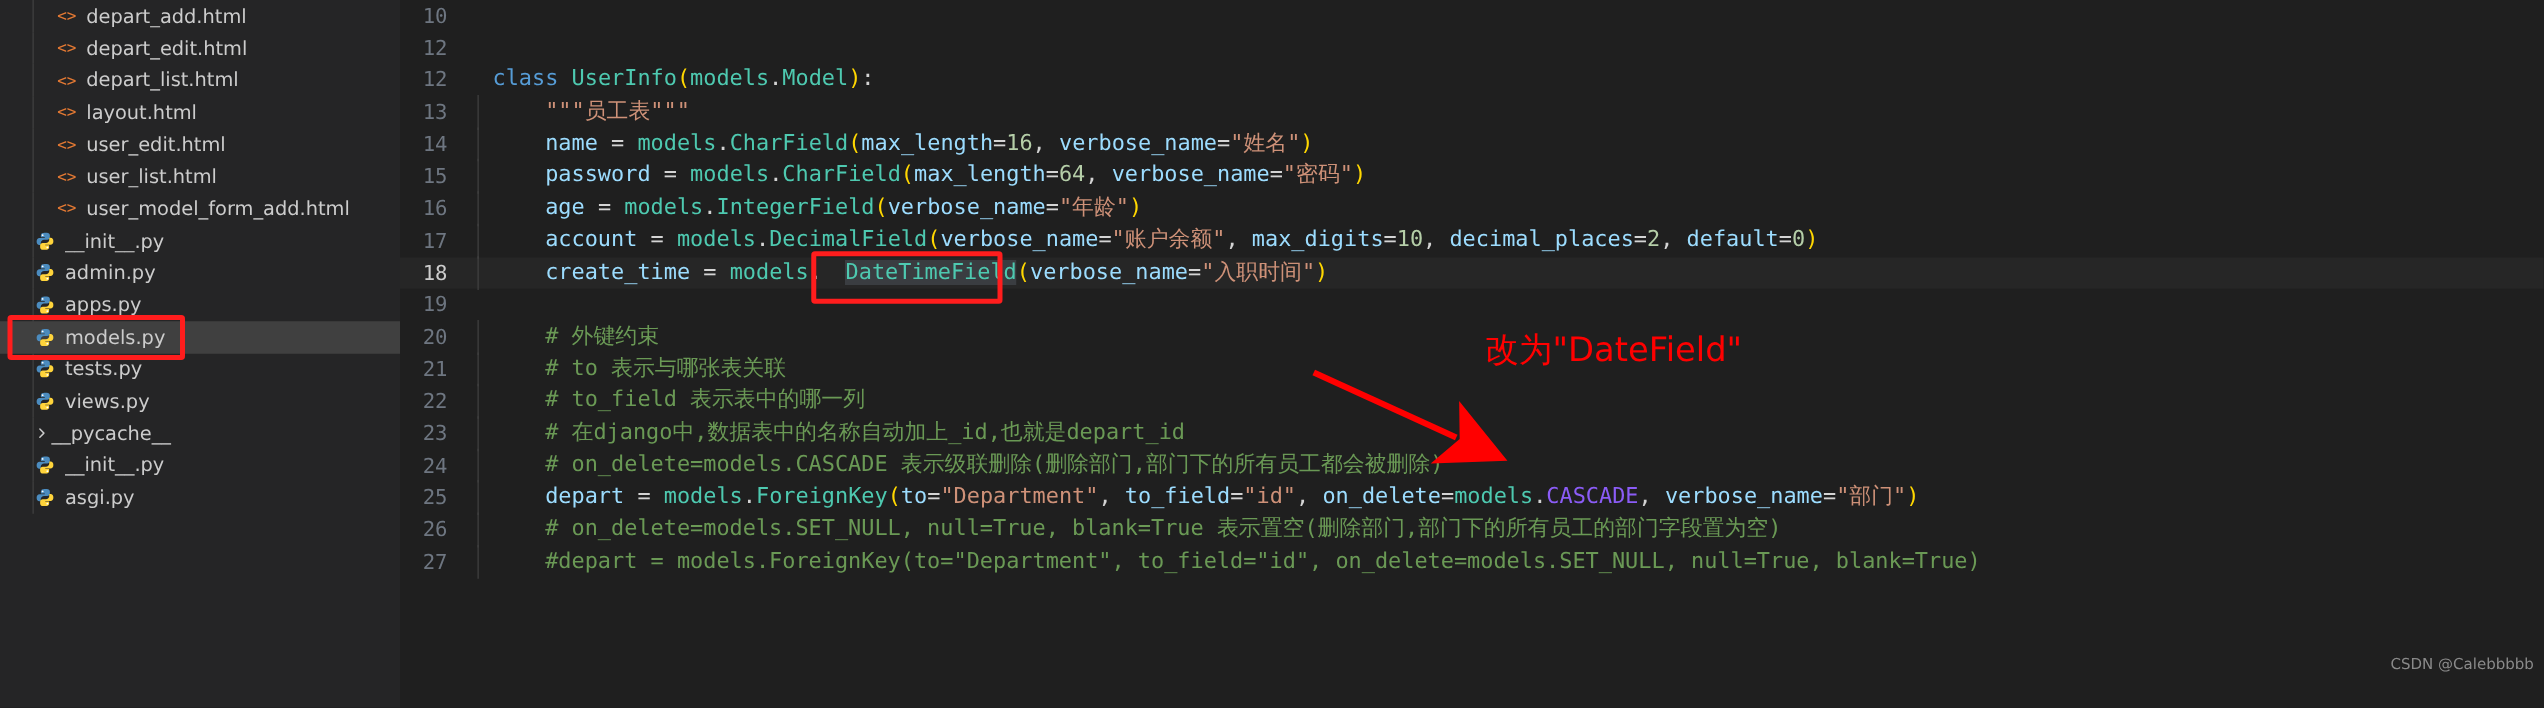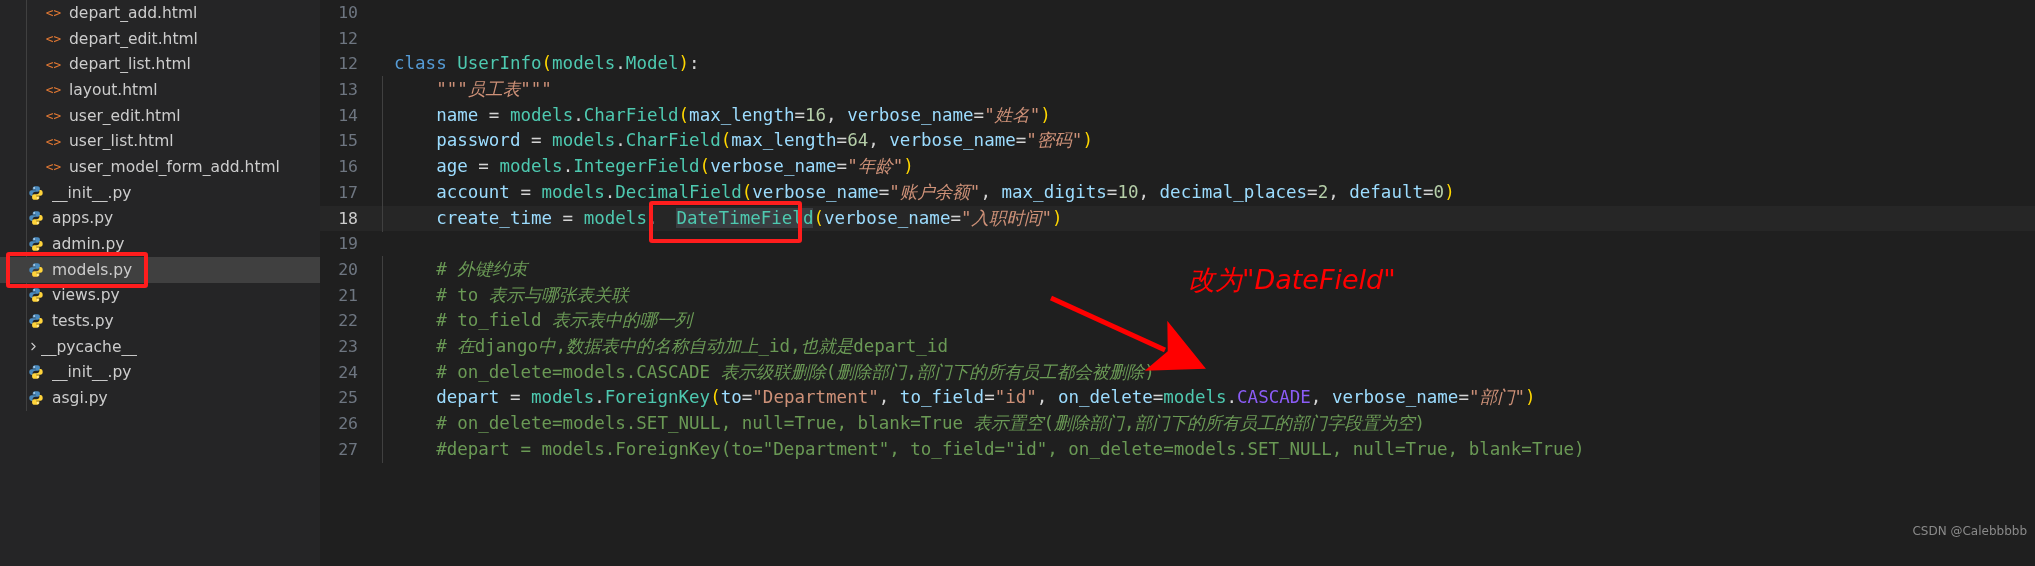--- a/index.html
+++ b/index.html
@@ -87,21 +87,21 @@
   .anno{position:absolute;left:0;top:0;width:2035px;height:566px;pointer-events:none;}
   .anno-text{
     position:absolute;color:#ff0000;font-size:27px;
     font-family:"DejaVu Sans","Liberation Sans",sans-serif;
     white-space:nowrap;
   }
   .watermark{
     position:absolute;right:8px;bottom:28px;color:#8a8a8a;font-size:12px;
     font-family:"DejaVu Sans","Liberation Sans",sans-serif;white-space:nowrap;
   }
-  .cjk{font-family:"DejaVu Sans","Liberation Sans",sans-serif;font-style:italic;}
+  .cjk{font-family:"DejaVu Sans","Liberation Sans",sans-serif;}
 </style>
 </head>
 <body>
 
 <div class="app">
 
   <div class="sidebar">
     <div class="tree" id="tree">
         <div class="row">
           <div class="guide" style="left: 26px;"></div>
@@ -190,35 +190,35 @@
           <div class="guide" style="left: 26px;"></div>
           <div style="flex: 0 0 25px; width: 25px;"></div>
           <span class="ic">
             <svg width="16" height="16" viewBox="0 0 16 16">
               <path d="M7.6 1.2c-1.6 0-2.9.6-2.9 2.1v1.5h3.1v.5H3.6C2.2 5.3 1.3 6.3 1.3 8.1c0 1.7.8 2.8 2.2 2.8h1.1V9.2c0-1.4 1.2-2.5 2.7-2.5h2.5c1.2 0 2.1-.9 2.1-2.1V3.3c0-1.2-1-2.1-2.4-2.1H7.6z" fill="#4b8bbe"></path>
               <circle cx="6.1" cy="3.1" r=".75" fill="#ffffff"></circle>
               <path d="M8.4 14.8c1.6 0 2.9-.6 2.9-2.1v-1.5H8.2v-.5h4.2c1.4 0 2.3-1 2.3-2.8 0-1.7-.8-2.8-2.2-2.8h-1.1v1.7c0 1.4-1.2 2.5-2.7 2.5H6.2c-1.2 0-2.1.9-2.1 2.1v1.3c0 1.2 1 2.1 2.4 2.1h1.9z" fill="#ffd43b"></path>
               <circle cx="9.9" cy="12.9" r=".75" fill="#ffffff"></circle>
             </svg>
           </span>
+          <span class="lbl">admin.py</span>
+        </div>
+        <div class="row">
+          <div class="guide" style="left: 26px;"></div>
+          <div style="flex: 0 0 25px; width: 25px;"></div>
+          <span class="ic">
+            <svg width="16" height="16" viewBox="0 0 16 16">
+              <path d="M7.6 1.2c-1.6 0-2.9.6-2.9 2.1v1.5h3.1v.5H3.6C2.2 5.3 1.3 6.3 1.3 8.1c0 1.7.8 2.8 2.2 2.8h1.1V9.2c0-1.4 1.2-2.5 2.7-2.5h2.5c1.2 0 2.1-.9 2.1-2.1V3.3c0-1.2-1-2.1-2.4-2.1H7.6z" fill="#4b8bbe"></path>
+              <circle cx="6.1" cy="3.1" r=".75" fill="#ffffff"></circle>
+              <path d="M8.4 14.8c1.6 0 2.9-.6 2.9-2.1v-1.5H8.2v-.5h4.2c1.4 0 2.3-1 2.3-2.8 0-1.7-.8-2.8-2.2-2.8h-1.1v1.7c0 1.4-1.2 2.5-2.7 2.5H6.2c-1.2 0-2.1.9-2.1 2.1v1.3c0 1.2 1 2.1 2.4 2.1h1.9z" fill="#ffd43b"></path>
+              <circle cx="9.9" cy="12.9" r=".75" fill="#ffffff"></circle>
+            </svg>
+          </span>
           <span class="lbl">apps.py</span>
         </div>
-        <div class="row">
-          <div class="guide" style="left: 26px;"></div>
-          <div style="flex: 0 0 25px; width: 25px;"></div>
-          <span class="ic">
-            <svg width="16" height="16" viewBox="0 0 16 16">
-              <path d="M7.6 1.2c-1.6 0-2.9.6-2.9 2.1v1.5h3.1v.5H3.6C2.2 5.3 1.3 6.3 1.3 8.1c0 1.7.8 2.8 2.2 2.8h1.1V9.2c0-1.4 1.2-2.5 2.7-2.5h2.5c1.2 0 2.1-.9 2.1-2.1V3.3c0-1.2-1-2.1-2.4-2.1H7.6z" fill="#4b8bbe"></path>
-              <circle cx="6.1" cy="3.1" r=".75" fill="#ffffff"></circle>
-              <path d="M8.4 14.8c1.6 0 2.9-.6 2.9-2.1v-1.5H8.2v-.5h4.2c1.4 0 2.3-1 2.3-2.8 0-1.7-.8-2.8-2.2-2.8h-1.1v1.7c0 1.4-1.2 2.5-2.7 2.5H6.2c-1.2 0-2.1.9-2.1 2.1v1.3c0 1.2 1 2.1 2.4 2.1h1.9z" fill="#ffd43b"></path>
-              <circle cx="9.9" cy="12.9" r=".75" fill="#ffffff"></circle>
-            </svg>
-          </span>
-          <span class="lbl">admin.py</span>
-        </div>
         <div class="row selected">
           <div class="guide" style="left: 26px;"></div>
           <div style="flex: 0 0 25px; width: 25px;"></div>
           <span class="ic">
             <svg width="16" height="16" viewBox="0 0 16 16">
               <path d="M7.6 1.2c-1.6 0-2.9.6-2.9 2.1v1.5h3.1v.5H3.6C2.2 5.3 1.3 6.3 1.3 8.1c0 1.7.8 2.8 2.2 2.8h1.1V9.2c0-1.4 1.2-2.5 2.7-2.5h2.5c1.2 0 2.1-.9 2.1-2.1V3.3c0-1.2-1-2.1-2.4-2.1H7.6z" fill="#4b8bbe"></path>
               <circle cx="6.1" cy="3.1" r=".75" fill="#ffffff"></circle>
               <path d="M8.4 14.8c1.6 0 2.9-.6 2.9-2.1v-1.5H8.2v-.5h4.2c1.4 0 2.3-1 2.3-2.8 0-1.7-.8-2.8-2.2-2.8h-1.1v1.7c0 1.4-1.2 2.5-2.7 2.5H6.2c-1.2 0-2.1.9-2.1 2.1v1.3c0 1.2 1 2.1 2.4 2.1h1.9z" fill="#ffd43b"></path>
               <circle cx="9.9" cy="12.9" r=".75" fill="#ffffff"></circle>
             </svg>
@@ -229,34 +229,34 @@
           <div class="guide" style="left: 26px;"></div>
           <div style="flex: 0 0 25px; width: 25px;"></div>
           <span class="ic">
             <svg width="16" height="16" viewBox="0 0 16 16">
               <path d="M7.6 1.2c-1.6 0-2.9.6-2.9 2.1v1.5h3.1v.5H3.6C2.2 5.3 1.3 6.3 1.3 8.1c0 1.7.8 2.8 2.2 2.8h1.1V9.2c0-1.4 1.2-2.5 2.7-2.5h2.5c1.2 0 2.1-.9 2.1-2.1V3.3c0-1.2-1-2.1-2.4-2.1H7.6z" fill="#4b8bbe"></path>
               <circle cx="6.1" cy="3.1" r=".75" fill="#ffffff"></circle>
               <path d="M8.4 14.8c1.6 0 2.9-.6 2.9-2.1v-1.5H8.2v-.5h4.2c1.4 0 2.3-1 2.3-2.8 0-1.7-.8-2.8-2.2-2.8h-1.1v1.7c0 1.4-1.2 2.5-2.7 2.5H6.2c-1.2 0-2.1.9-2.1 2.1v1.3c0 1.2 1 2.1 2.4 2.1h1.9z" fill="#ffd43b"></path>
               <circle cx="9.9" cy="12.9" r=".75" fill="#ffffff"></circle>
             </svg>
           </span>
+          <span class="lbl">tests.py</span>
+        </div>
+        <div class="row">
+          <div class="guide" style="left: 26px;"></div>
+          <div style="flex: 0 0 25px; width: 25px;"></div>
+          <span class="ic">
+            <svg width="16" height="16" viewBox="0 0 16 16">
+              <path d="M7.6 1.2c-1.6 0-2.9.6-2.9 2.1v1.5h3.1v.5H3.6C2.2 5.3 1.3 6.3 1.3 8.1c0 1.7.8 2.8 2.2 2.8h1.1V9.2c0-1.4 1.2-2.5 2.7-2.5h2.5c1.2 0 2.1-.9 2.1-2.1V3.3c0-1.2-1-2.1-2.4-2.1H7.6z" fill="#4b8bbe"></path>
+              <circle cx="6.1" cy="3.1" r=".75" fill="#ffffff"></circle>
+              <path d="M8.4 14.8c1.6 0 2.9-.6 2.9-2.1v-1.5H8.2v-.5h4.2c1.4 0 2.3-1 2.3-2.8 0-1.7-.8-2.8-2.2-2.8h-1.1v1.7c0 1.4-1.2 2.5-2.7 2.5H6.2c-1.2 0-2.1.9-2.1 2.1v1.3c0 1.2 1 2.1 2.4 2.1h1.9z" fill="#ffd43b"></path>
+              <circle cx="9.9" cy="12.9" r=".75" fill="#ffffff"></circle>
+            </svg>
+          </span>
           <span class="lbl">views.py</span>
-        </div>
-        <div class="row">
-          <div class="guide" style="left: 26px;"></div>
-          <div style="flex: 0 0 25px; width: 25px;"></div>
-          <span class="ic">
-            <svg width="16" height="16" viewBox="0 0 16 16">
-              <path d="M7.6 1.2c-1.6 0-2.9.6-2.9 2.1v1.5h3.1v.5H3.6C2.2 5.3 1.3 6.3 1.3 8.1c0 1.7.8 2.8 2.2 2.8h1.1V9.2c0-1.4 1.2-2.5 2.7-2.5h2.5c1.2 0 2.1-.9 2.1-2.1V3.3c0-1.2-1-2.1-2.4-2.1H7.6z" fill="#4b8bbe"></path>
-              <circle cx="6.1" cy="3.1" r=".75" fill="#ffffff"></circle>
-              <path d="M8.4 14.8c1.6 0 2.9-.6 2.9-2.1v-1.5H8.2v-.5h4.2c1.4 0 2.3-1 2.3-2.8 0-1.7-.8-2.8-2.2-2.8h-1.1v1.7c0 1.4-1.2 2.5-2.7 2.5H6.2c-1.2 0-2.1.9-2.1 2.1v1.3c0 1.2 1 2.1 2.4 2.1h1.9z" fill="#ffd43b"></path>
-              <circle cx="9.9" cy="12.9" r=".75" fill="#ffffff"></circle>
-            </svg>
-          </span>
-          <span class="lbl">tests.py</span>
         </div>
         <div class="row">
           <div class="guide" style="left: 26px;"></div>
           <div style="flex: 0 0 25px; width: 25px;"></div>
           <span class="chev">
             <svg width="13" height="13" viewBox="0 0 16 16">
               <path d="M6 4l4 4-4 4" stroke="#cccccc" stroke-width="1.4" fill="none" stroke-linecap="round" stroke-linejoin="round"></path>
             </svg>
           </span>
           <span class="lbl">__pycache__</span>

